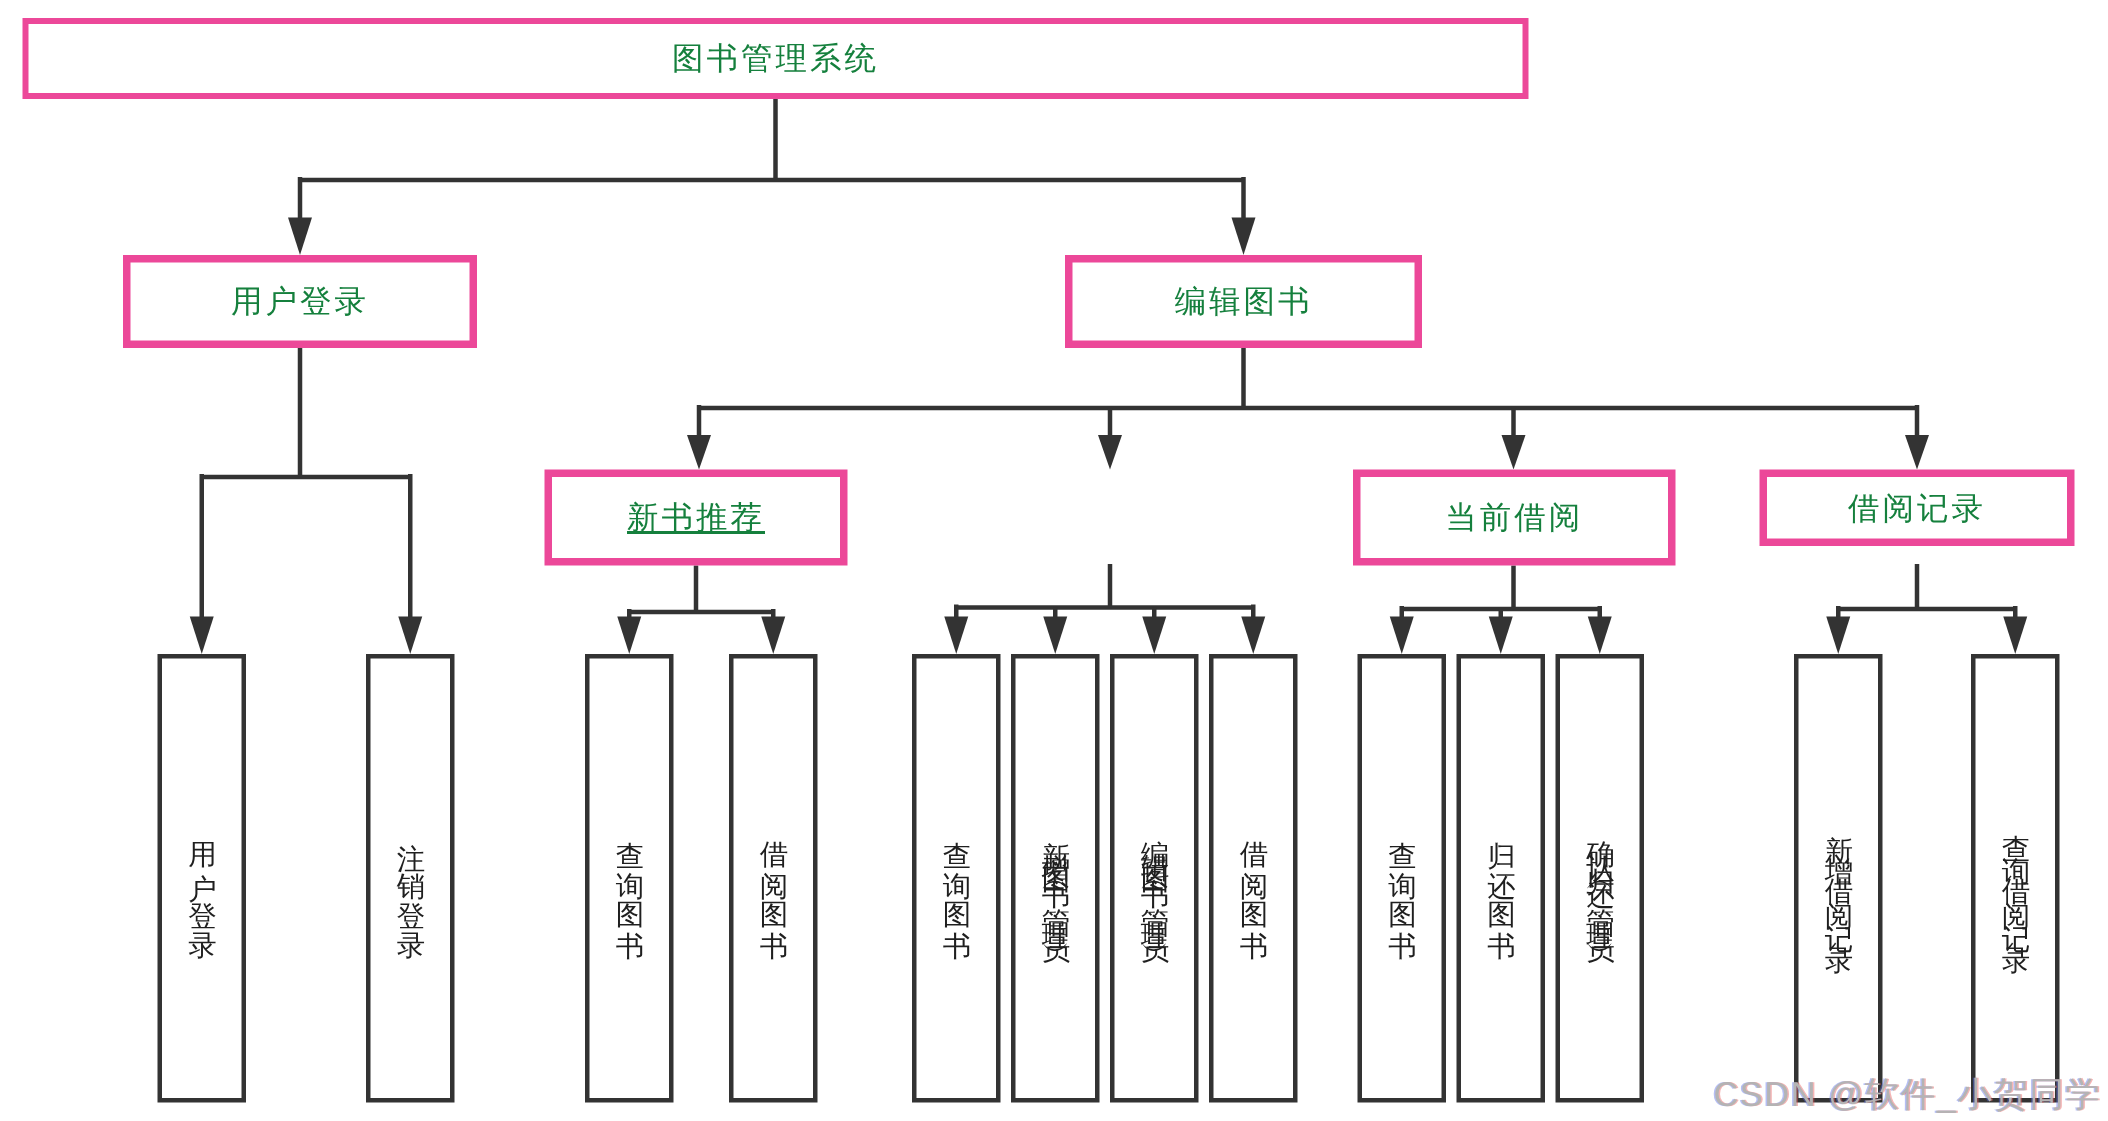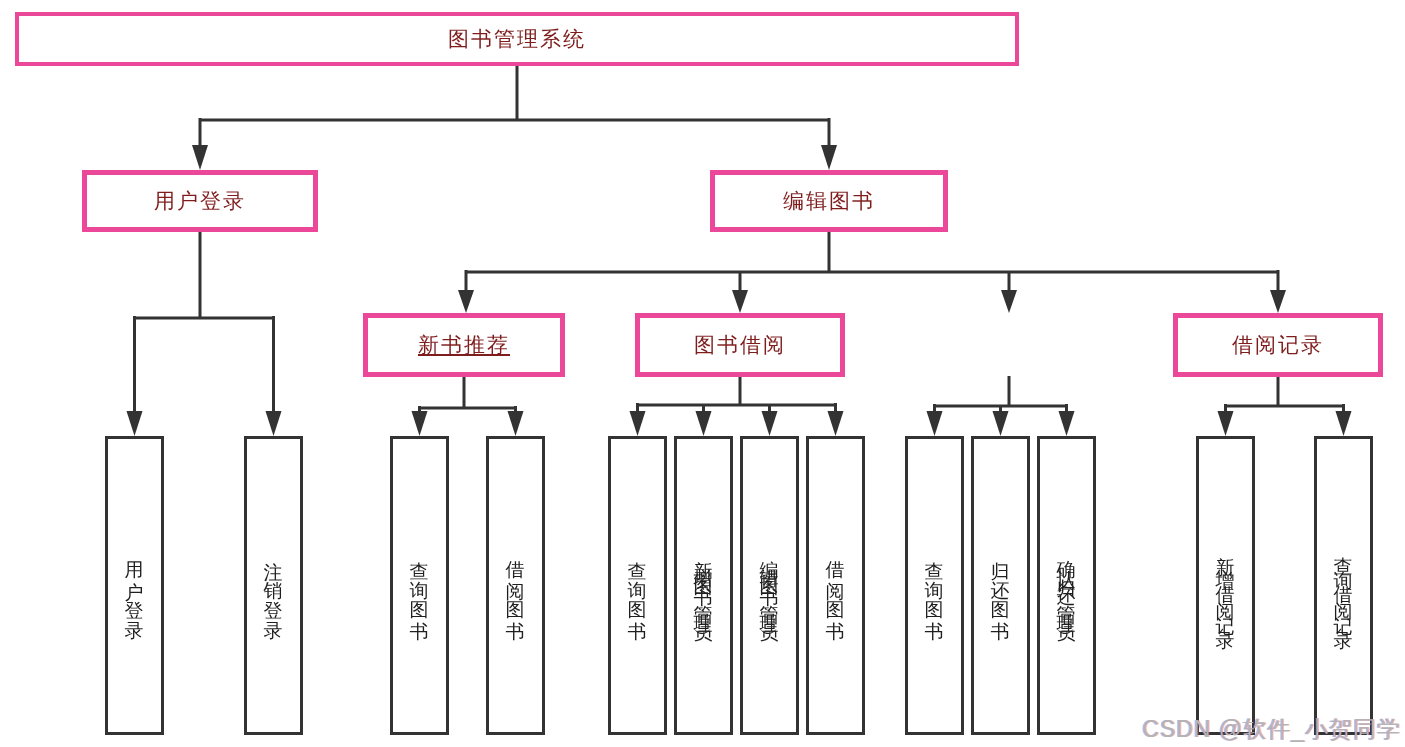--- a/index.html
+++ b/index.html
@@ -28,21 +28,21 @@
     pointer-events: none;
   }
   .node {
     position: absolute;
     box-sizing: border-box;
     border: 5px solid #ec4899;
     background: #ffffff;
     display: flex;
     align-items: center;
     justify-content: center;
-    color: #7f1d1d;
+    color: #15803d;
   }
   .node.h-label {
     font-size: 21px;
     letter-spacing: 2px;
   }
   .node.root-box {
     border-width: 4px;
     font-size: 21px;
   }
   .leaf {
@@ -152,22 +152,22 @@
       <polygon points="1335.5,411 1351.5,411 1343.5,436"></polygon>
     </g>
   </svg>
 
   <div class="node root-box h-label" style="left:15px; top:12px; width:1004px; height:54px;">图书管理系统</div>
 
   <div class="node h-label" style="left:82px; top:170px; width:236px; height:62px;">用户登录</div>
   <div class="node h-label" style="left:710px; top:170px; width:238px; height:62px;">编辑图书</div>
 
   <div class="node h-label" style="left:363px; top:313px; width:202px; height:64px;text-decoration:underline;">新书推荐</div>
-  <div class="node h-label" style="left:635px; top:313px; width:210px; height:64px;">图书借阅</div>
-  <div class="node h-label" style="left:1173px; top:313px; width:210px; height:64px;">借阅记录</div>
+  <div class="node h-label" style="left:902px; top:313px; width:215px; height:64px;">当前借阅</div>
+  <div class="node h-label" style="left:1173px; top:313px; width:210px; height:51px;">借阅记录</div>
 
   <div class="leaf" style="left:105px;">
       <span class="loose">用户登录</span>
     </div>
   <div class="leaf" style="left:244px;">
       <span class="loose">注销登录</span>
     </div>
   <div class="leaf" style="left:390px;">
       <span class="loose">查询图书</span>
     </div>

